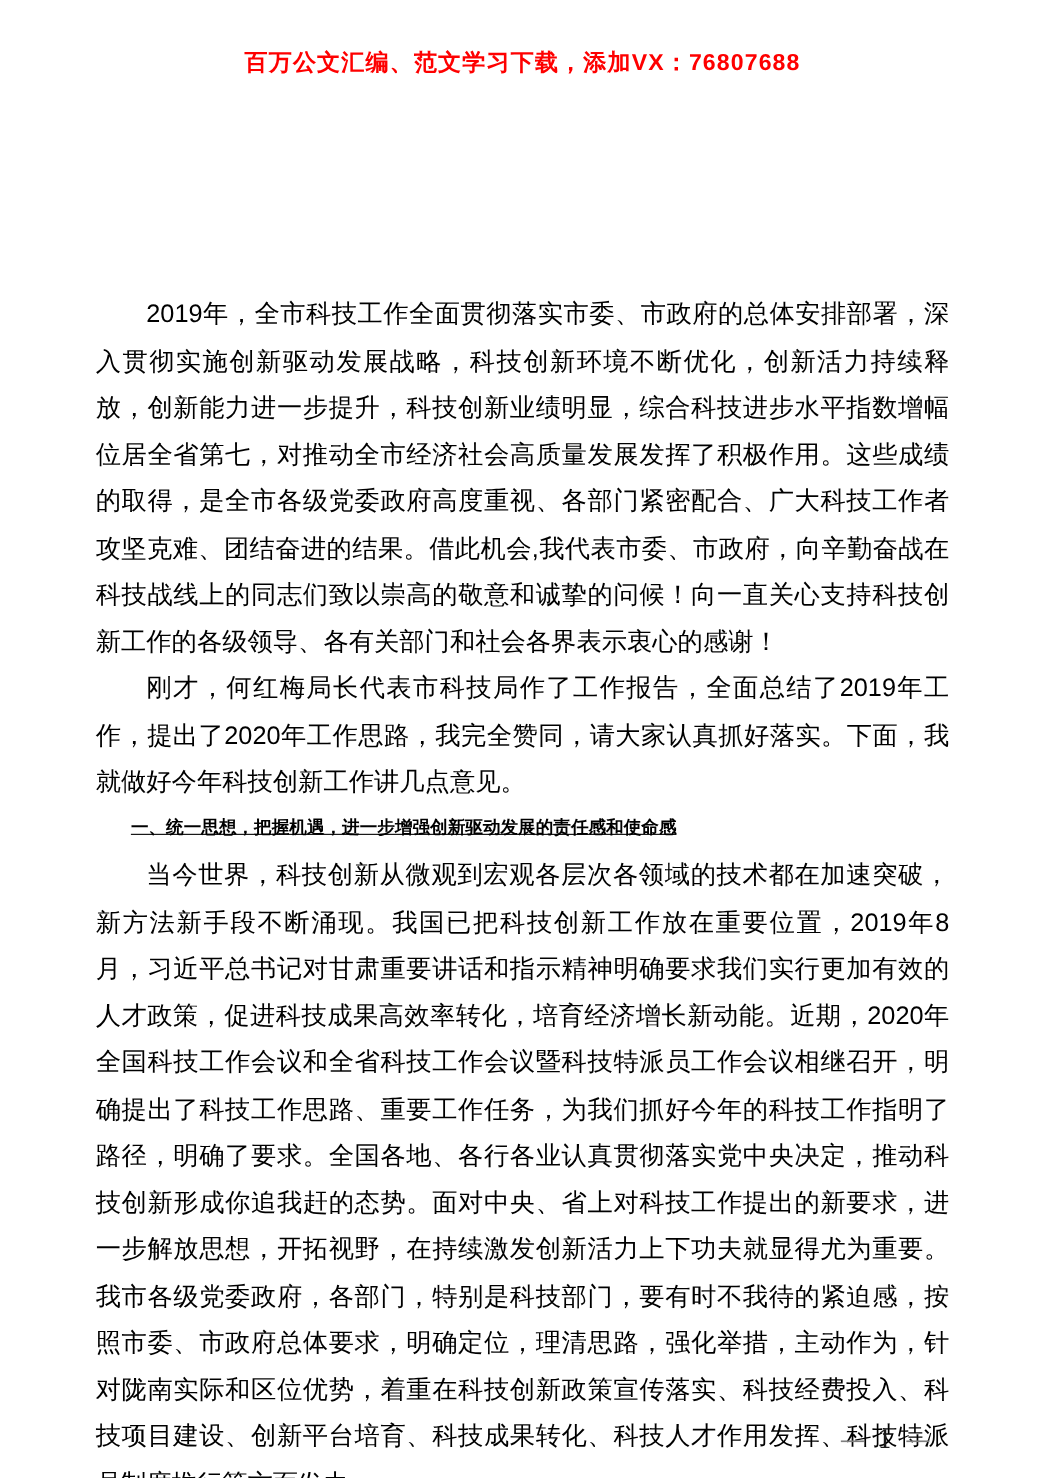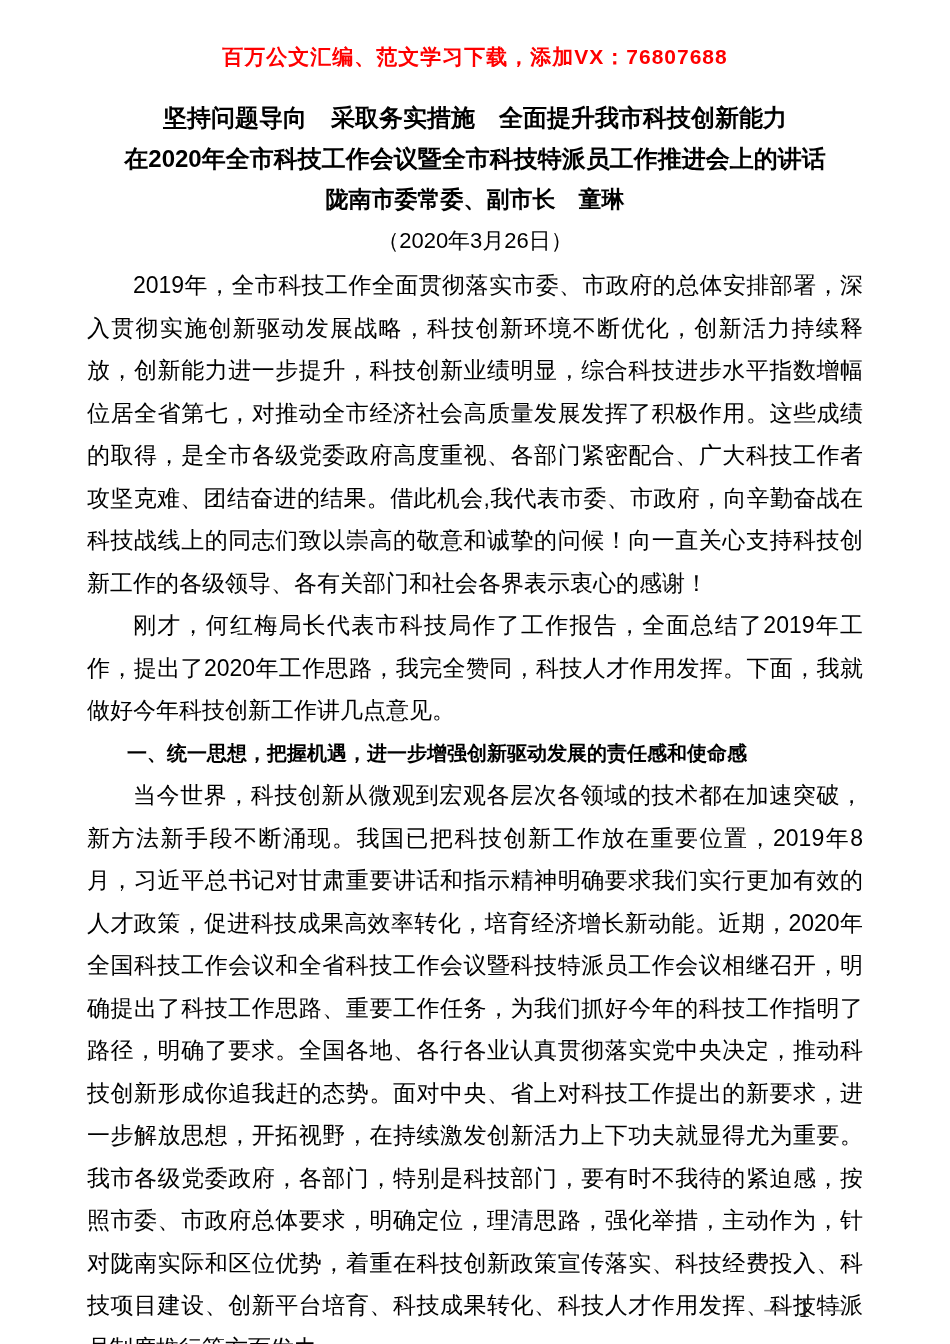--- a/index.html
+++ b/index.html
@@ -44,50 +44,44 @@
   }
   .body-text {
     position: absolute;
     left: 87px; top: 264px; width: 776px;
     font-size: 23px;
     line-height: 42.5px;
     text-align: justify;
   }
   .body-text p { text-indent: 2em; }
   .body-text p.salutation { text-indent: 0; }
-  .body-text p.heading { font-weight: bold; font-size: 20px; }
+  .body-text p.heading { font-weight: bold; font-size: 16px; text-decoration: underline; }
   .page-number {
     position: absolute;
     top: 1296px;
     right: 104px;
     font-size: 23px;
     font-family: "DejaVu Serif", "Liberation Serif", serif;
     color: #1a1a1a;
     white-space: nowrap;
   }
   .page-number .dash { color: #7f7f7f; }
   .page-number .num { margin: 0 11px; color: #1a1a1a; }
 </style>
 </head>
 <body>
 
 <div class="page">
 
   <div class="notice">百万公文汇编、范文学习下载，添加VX：76807688</div>
 
-  <div class="titles">
-    <div class="title-main">坚持问题导向　采取务实措施　全面提升我市科技创新能力</div>
-    <div class="title-sub">在2020年全市科技工作会议暨全市科技特派员工作推进会上的讲话</div>
-    <div class="author">陇南市委常委、副市长　童琳</div>
-    <div class="docdate">（2020年3月26日）</div>
-  </div>
 
   <div class="body-text">
     <p>2019年，全市科技工作全面贯彻落实市委、市政府的总体安排部署，深入贯彻实施创新驱动发展战略，科技创新环境不断优化，创新活力持续释放，创新能力进一步提升，科技创新业绩明显，综合科技进步水平指数增幅位居全省第七，对推动全市经济社会高质量发展发挥了积极作用。这些成绩的取得，是全市各级党委政府高度重视、各部门紧密配合、广大科技工作者攻坚克难、团结奋进的结果。借此机会,我代表市委、市政府，向辛勤奋战在科技战线上的同志们致以崇高的敬意和诚挚的问候！向一直关心支持科技创新工作的各级领导、各有关部门和社会各界表示衷心的感谢！</p>
-    <p>刚才，何红梅局长代表市科技局作了工作报告，全面总结了2019年工作，提出了2020年工作思路，我完全赞同，科技人才作用发挥。下面，我就做好今年科技创新工作讲几点意见。</p>
+    <p>刚才，何红梅局长代表市科技局作了工作报告，全面总结了2019年工作，提出了2020年工作思路，我完全赞同，请大家认真抓好落实。下面，我就做好今年科技创新工作讲几点意见。</p>
     <p class="heading">一、统一思想，把握机遇，进一步增强创新驱动发展的责任感和使命感</p>
     <p>当今世界，科技创新从微观到宏观各层次各领域的技术都在加速突破，新方法新手段不断涌现。我国已把科技创新工作放在重要位置，2019年8月，习近平总书记对甘肃重要讲话和指示精神明确要求我们实行更加有效的人才政策，促进科技成果高效率转化，培育经济增长新动能。近期，2020年全国科技工作会议和全省科技工作会议暨科技特派员工作会议相继召开，明确提出了科技工作思路、重要工作任务，为我们抓好今年的科技工作指明了路径，明确了要求。全国各地、各行各业认真贯彻落实党中央决定，推动科技创新形成你追我赶的态势。面对中央、省上对科技工作提出的新要求，进一步解放思想，开拓视野，在持续激发创新活力上下功夫就显得尤为重要。我市各级党委政府，各部门，特别是科技部门，要有时不我待的紧迫感，按照市委、市政府总体要求，明确定位，理清思路，强化举措，主动作为，针对陇南实际和区位优势，着重在科技创新政策宣传落实、科技经费投入、科技项目建设、创新平台培育、科技成果转化、科技人才作用发挥、科技特派员制度推行等方面发力，</p>
   </div>
 
   <div class="page-number">
     <span class="dash">—</span><span class="num">1</span><span class="dash">—</span>
   </div>
 
 </div>
 

